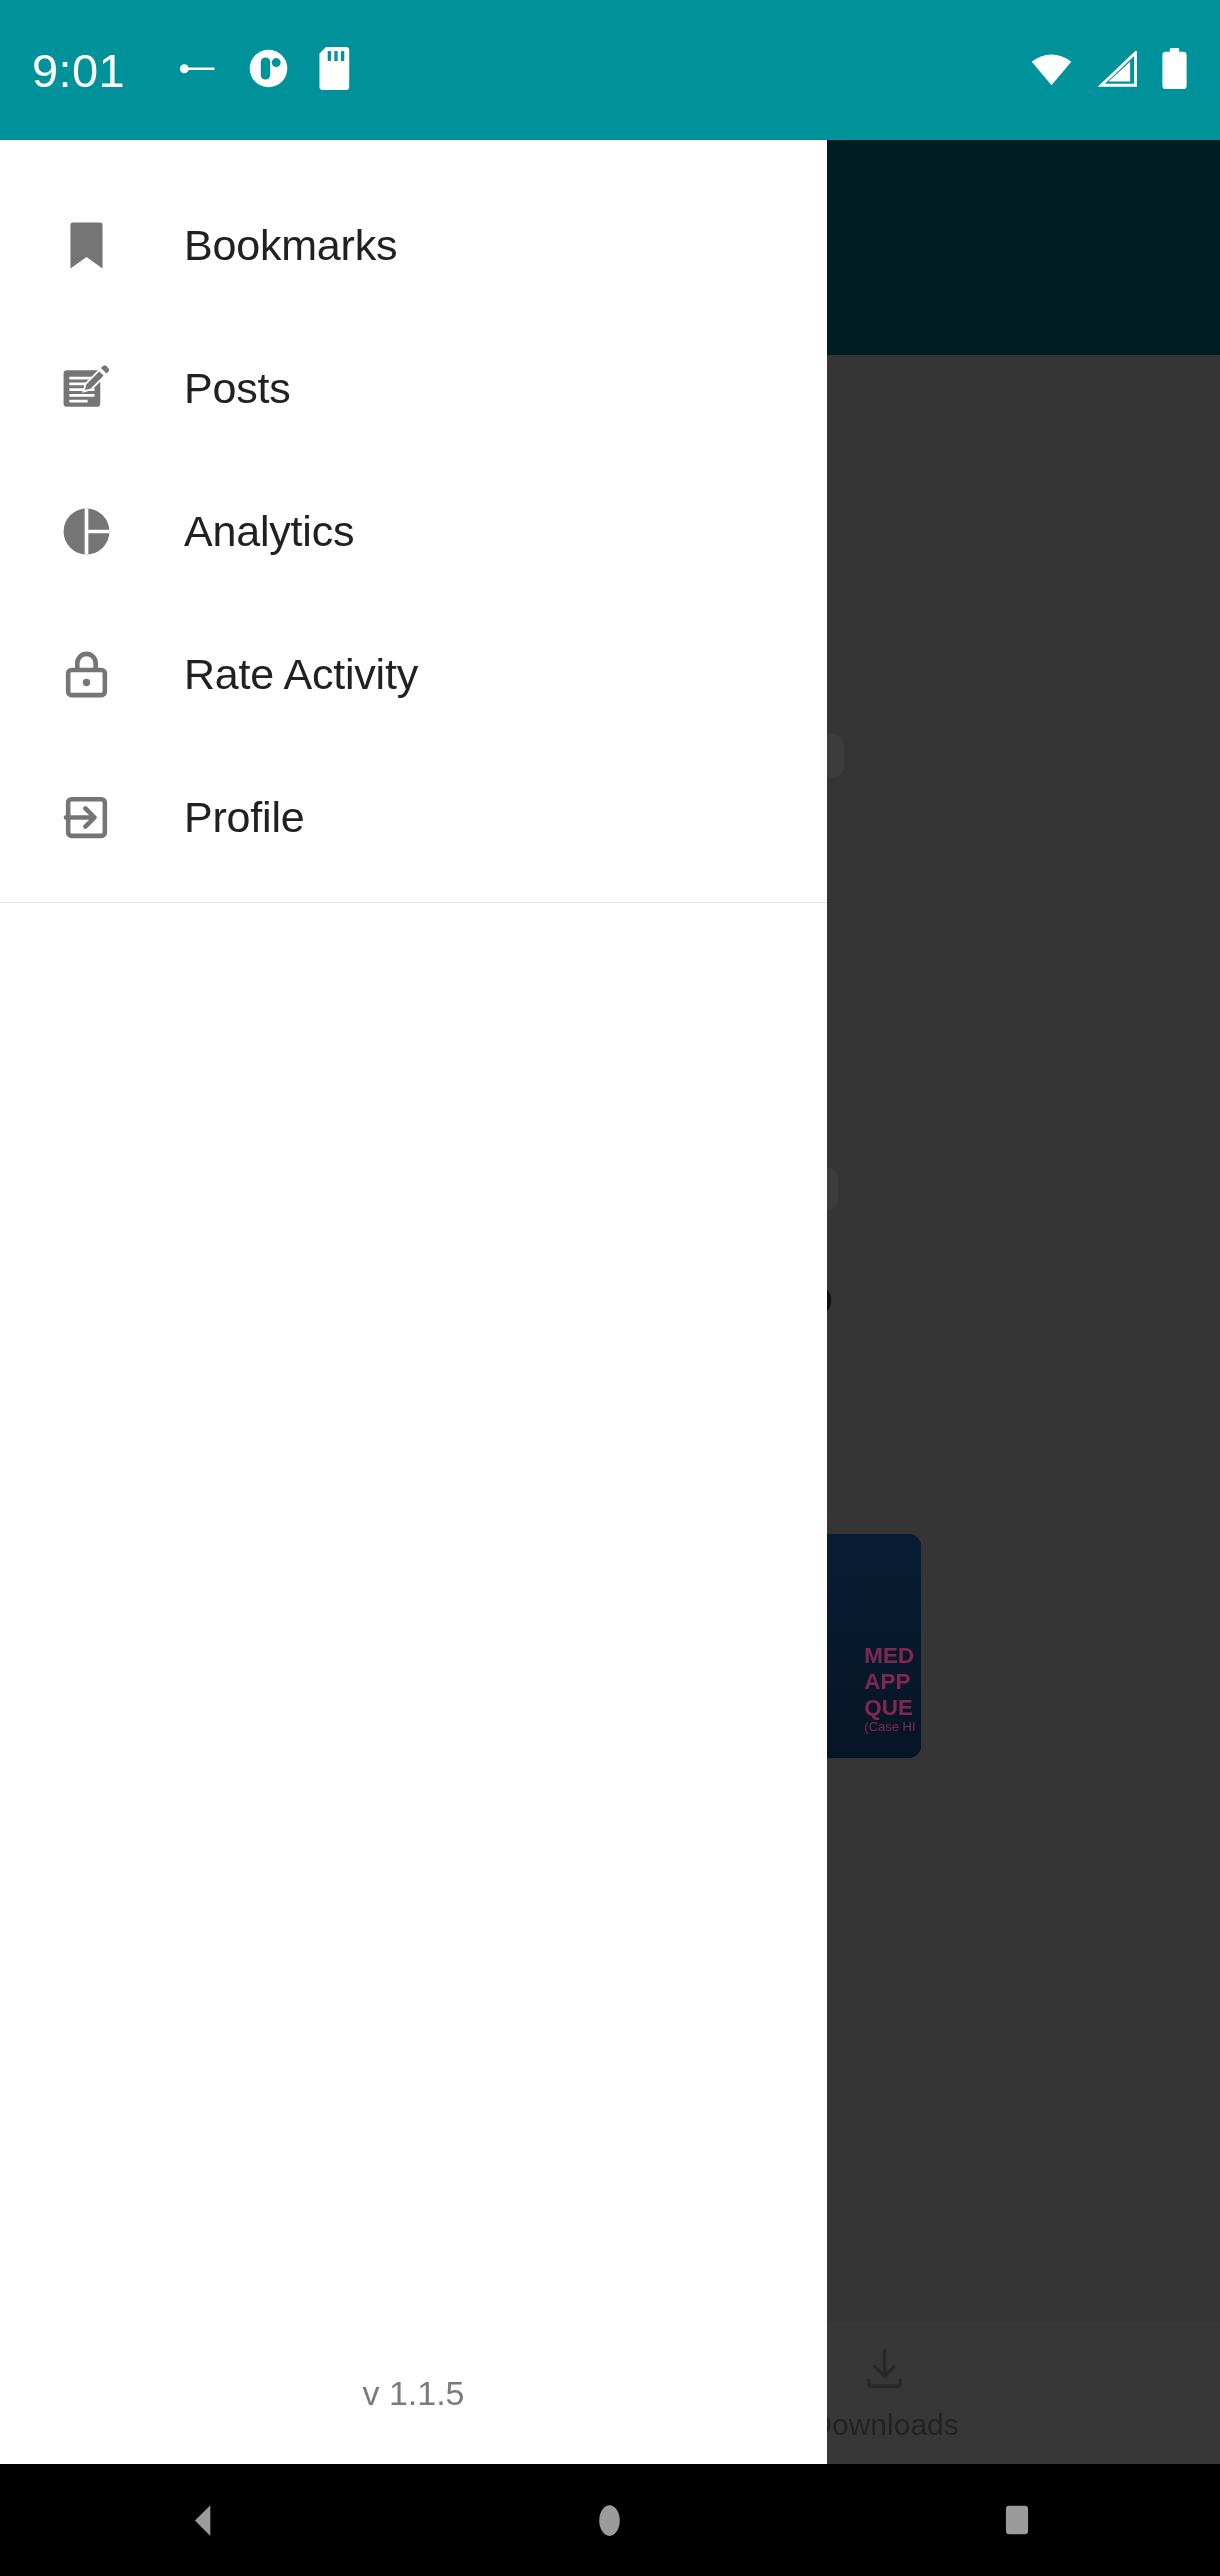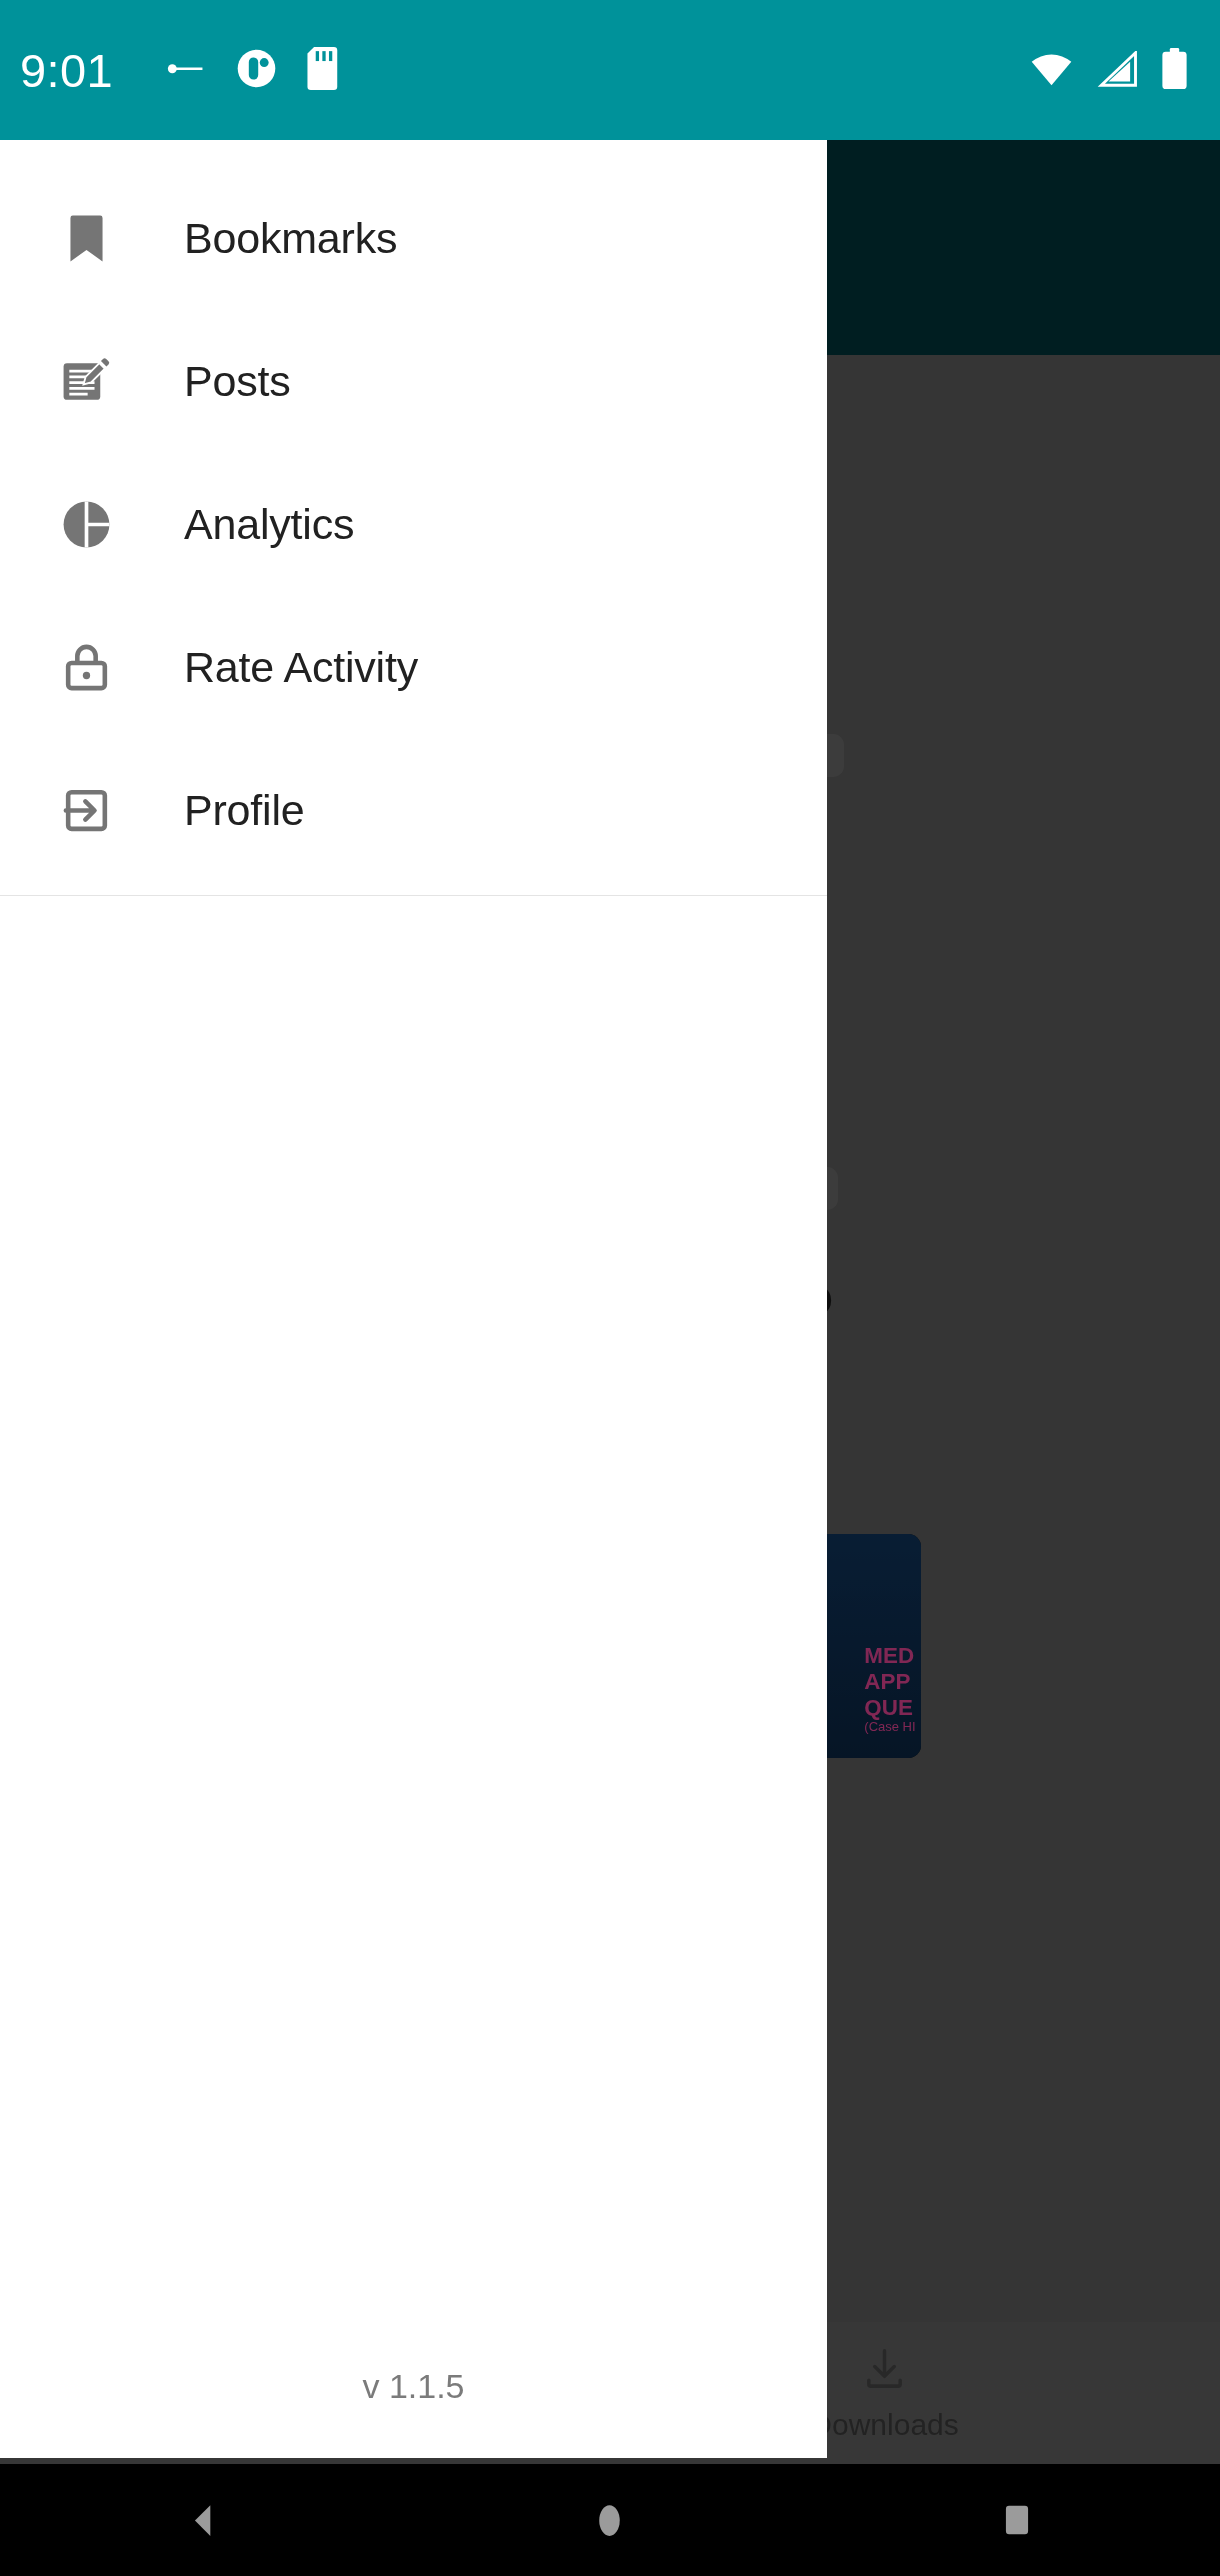--- a/index.html
+++ b/index.html
@@ -9,21 +9,21 @@
     font-family:"Liberation Sans", sans-serif;
     overflow:hidden;
   }
   #screen { position:relative; width:1220px; height:2576px; overflow:hidden; background:#fff; }
 
   
   .statusbar{
     position:absolute; left:0; top:0; width:1220px; height:140px;
     background:#00929A; display:flex; align-items:center; z-index:60;
   }
-  .sb-time{ color:#fff; font-size:47px; letter-spacing:0.4px; margin-left:20px; font-weight:400; }
+  .sb-time{ color:#fff; font-size:47px; letter-spacing:0.4px; margin-left:32px; font-weight:400; }
   .sb-left-icons{ display:flex; align-items:center; gap:30px; margin-left:54px; }
   .sb-right{ margin-left:auto; display:flex; align-items:center; gap:23px; margin-right:32px; }
   .ic{ display:block; }
 
   
   .bg-app{ position:absolute; left:0; top:140px; width:1220px; height:2325px; background:#fff; z-index:10; }
   .bg-appbar{ position:absolute; left:0; top:0; width:1220px; height:215px; background:#00383C; }
   .bg-body{ position:absolute; left:0; top:215px; width:1220px; bottom:0; background:#616161; }
 
   .cards-row{ position:absolute; display:flex; gap:43px; left:36px; }
@@ -70,21 +70,21 @@
   .bn-item{ display:flex; flex-direction:column; align-items:center; gap:9px; color:#3f3f3f; font-size:30px; }
 
   
   .scrim{
     position:absolute; left:0; top:140px; width:1220px; height:2325px;
     background:rgba(0,0,0,0.45); z-index:20;
   }
 
   
   .drawer{
-    position:absolute; left:0; top:133px; width:827px; height:2325px;
+    position:absolute; left:0; top:140px; width:827px; height:2325px;
     background:#fff; z-index:40; display:flex; flex-direction:column;
   }
   .menu{ padding-top:34px; }
   .menu-item{
     display:flex; align-items:center; height:143px; padding-left:43px; cursor:pointer;
   }
   .mi-icon{
     width:86px; min-width:86px; display:flex; align-items:center; justify-content:center;
   }
   .mi-label{

